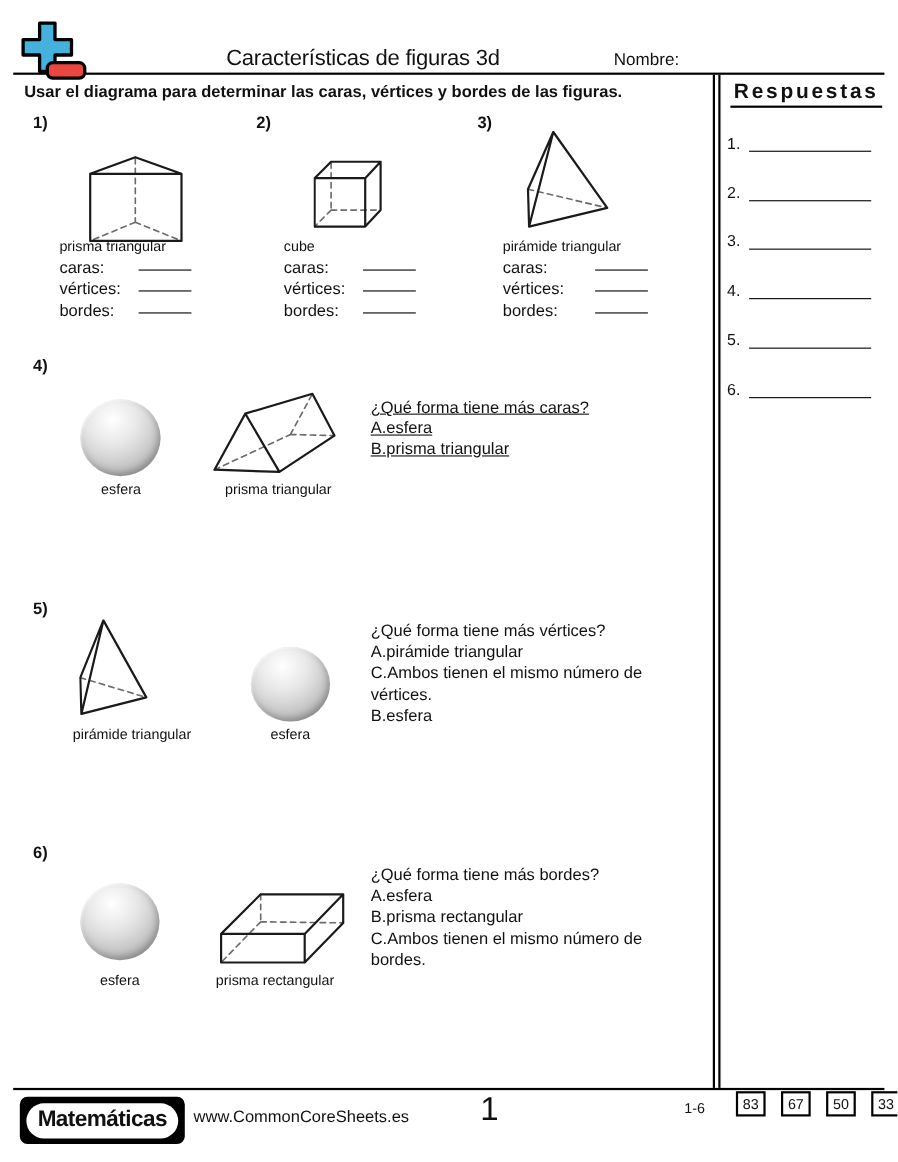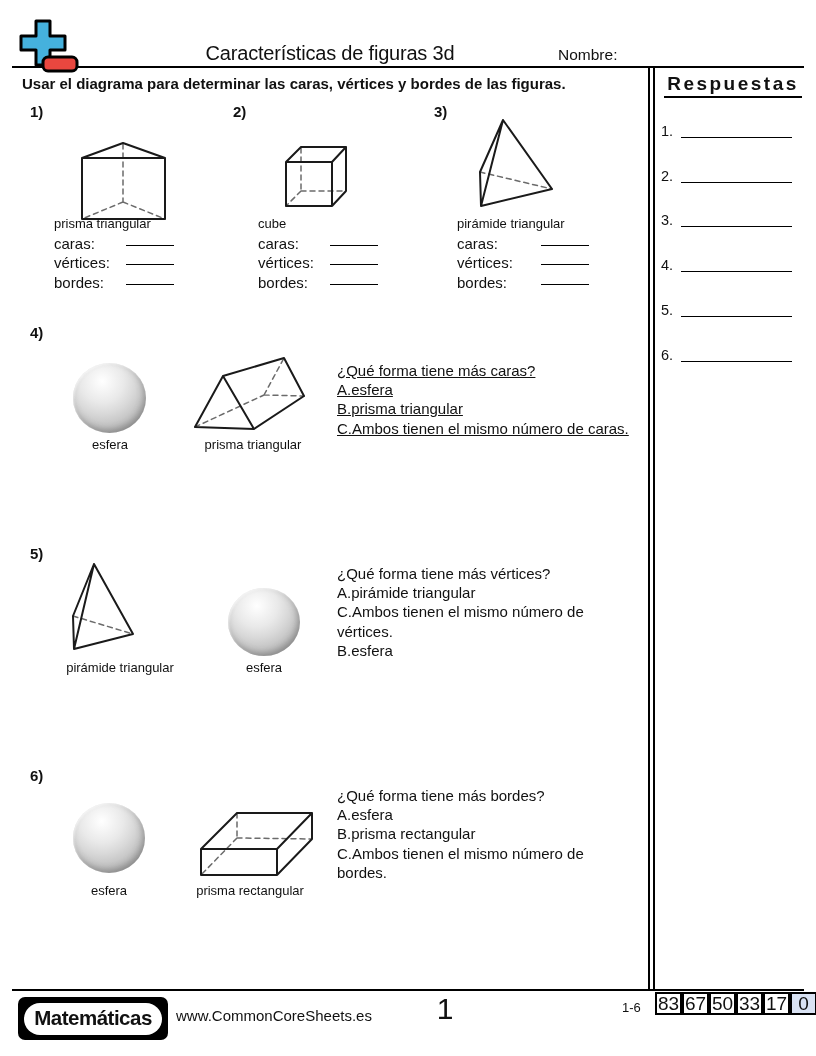--- a/index.html
+++ b/index.html
@@ -50,21 +50,21 @@
   }
 
   
   .footer-rule{left:12px;top:989px;width:792px;height:0;border-top:2px solid #000;}
   .brand-box{left:18px;top:997px;width:150px;height:43px;background:#000;border-radius:7px;display:flex;align-items:center;justify-content:center;}
   .brand-pill{background:#fff;border-radius:20px;padding:3px 10px 5px 10px;font-size:20.5px;font-weight:bold;letter-spacing:-0.5px;}
   .site-url{left:176px;top:1007px;font-size:15px;}
   .page-num{left:395px;top:992px;width:100px;text-align:center;font-size:30px;}
   .range-label{left:622px;top:1000px;font-size:13px;}
   .score-row{left:655px;top:992px;display:flex;}
-  .sbox{width:23px;height:19px;border:2px solid #000;margin-left:0;font-size:19px;display:flex;align-items:center;justify-content:center;background:#fff;}
+  .sbox{width:23px;height:19px;border:2px solid #000;margin-left:14px;font-size:13px;display:flex;align-items:center;justify-content:center;background:#fff;}
   .sbox.hl{background:var(--score-highlight);}
 </style>
 </head>
 <body>
 
 <div id="page">
 
   <div class="abs" style="left:16px;top:18px;width:66px;height:58px;z-index:2;">
     <svg width="66" height="58" viewBox="0 0 66 58">
       <path d="M20,3 h14 v15 h15 v14 h-15 v15 h-14 v-15 h-15 v-14 h15 z" fill="var(--logo-blue)" stroke="#000" stroke-width="3" stroke-linejoin="round"></path>
@@ -181,21 +181,20 @@
     <svg class="shape" width="123" height="77" viewBox="0 0 123 77">
       <path class="dashed" d="M2,71 L71,39 M71,39 L91,2 M71,39 L111,40"></path>
       <path class="solid" d="M30,20 L2,71 L61,73 Z M30,20 L91,2 M61,73 L111,40 M91,2 L111,40"></path>
     </svg>
   </div>
   <div class="abs shape-label" style="left:188px;top:437px;width:130px;text-align:center;">prisma triangular</div>
   <div class="abs qblock" style="left:337px;top:361px;text-decoration:underline;">
     <div class="qline">¿Qué forma tiene más caras?</div>
     <div class="qline">A.esfera</div>
     <div class="qline">B.prisma triangular</div>
-    <div class="qline">C.Ambos tienen el mismo número de caras.</div>
   </div>
 
   <div class="abs num" style="left:30px;top:545px;">5)</div>
   <div class="abs" style="left:72px;top:563px;">
     <svg class="shape" width="63" height="88" viewBox="0 0 63 88">
       <path class="dashed" d="M1,53 L61,71"></path>
       <path class="solid" d="M22,1 L1,53 L2,86 Z M22,1 L2,86 M22,1 L61,71 L2,86"></path>
     </svg>
   </div>
   <div class="abs shape-label" style="left:50px;top:660px;width:140px;text-align:center;">pirámide triangular</div>

